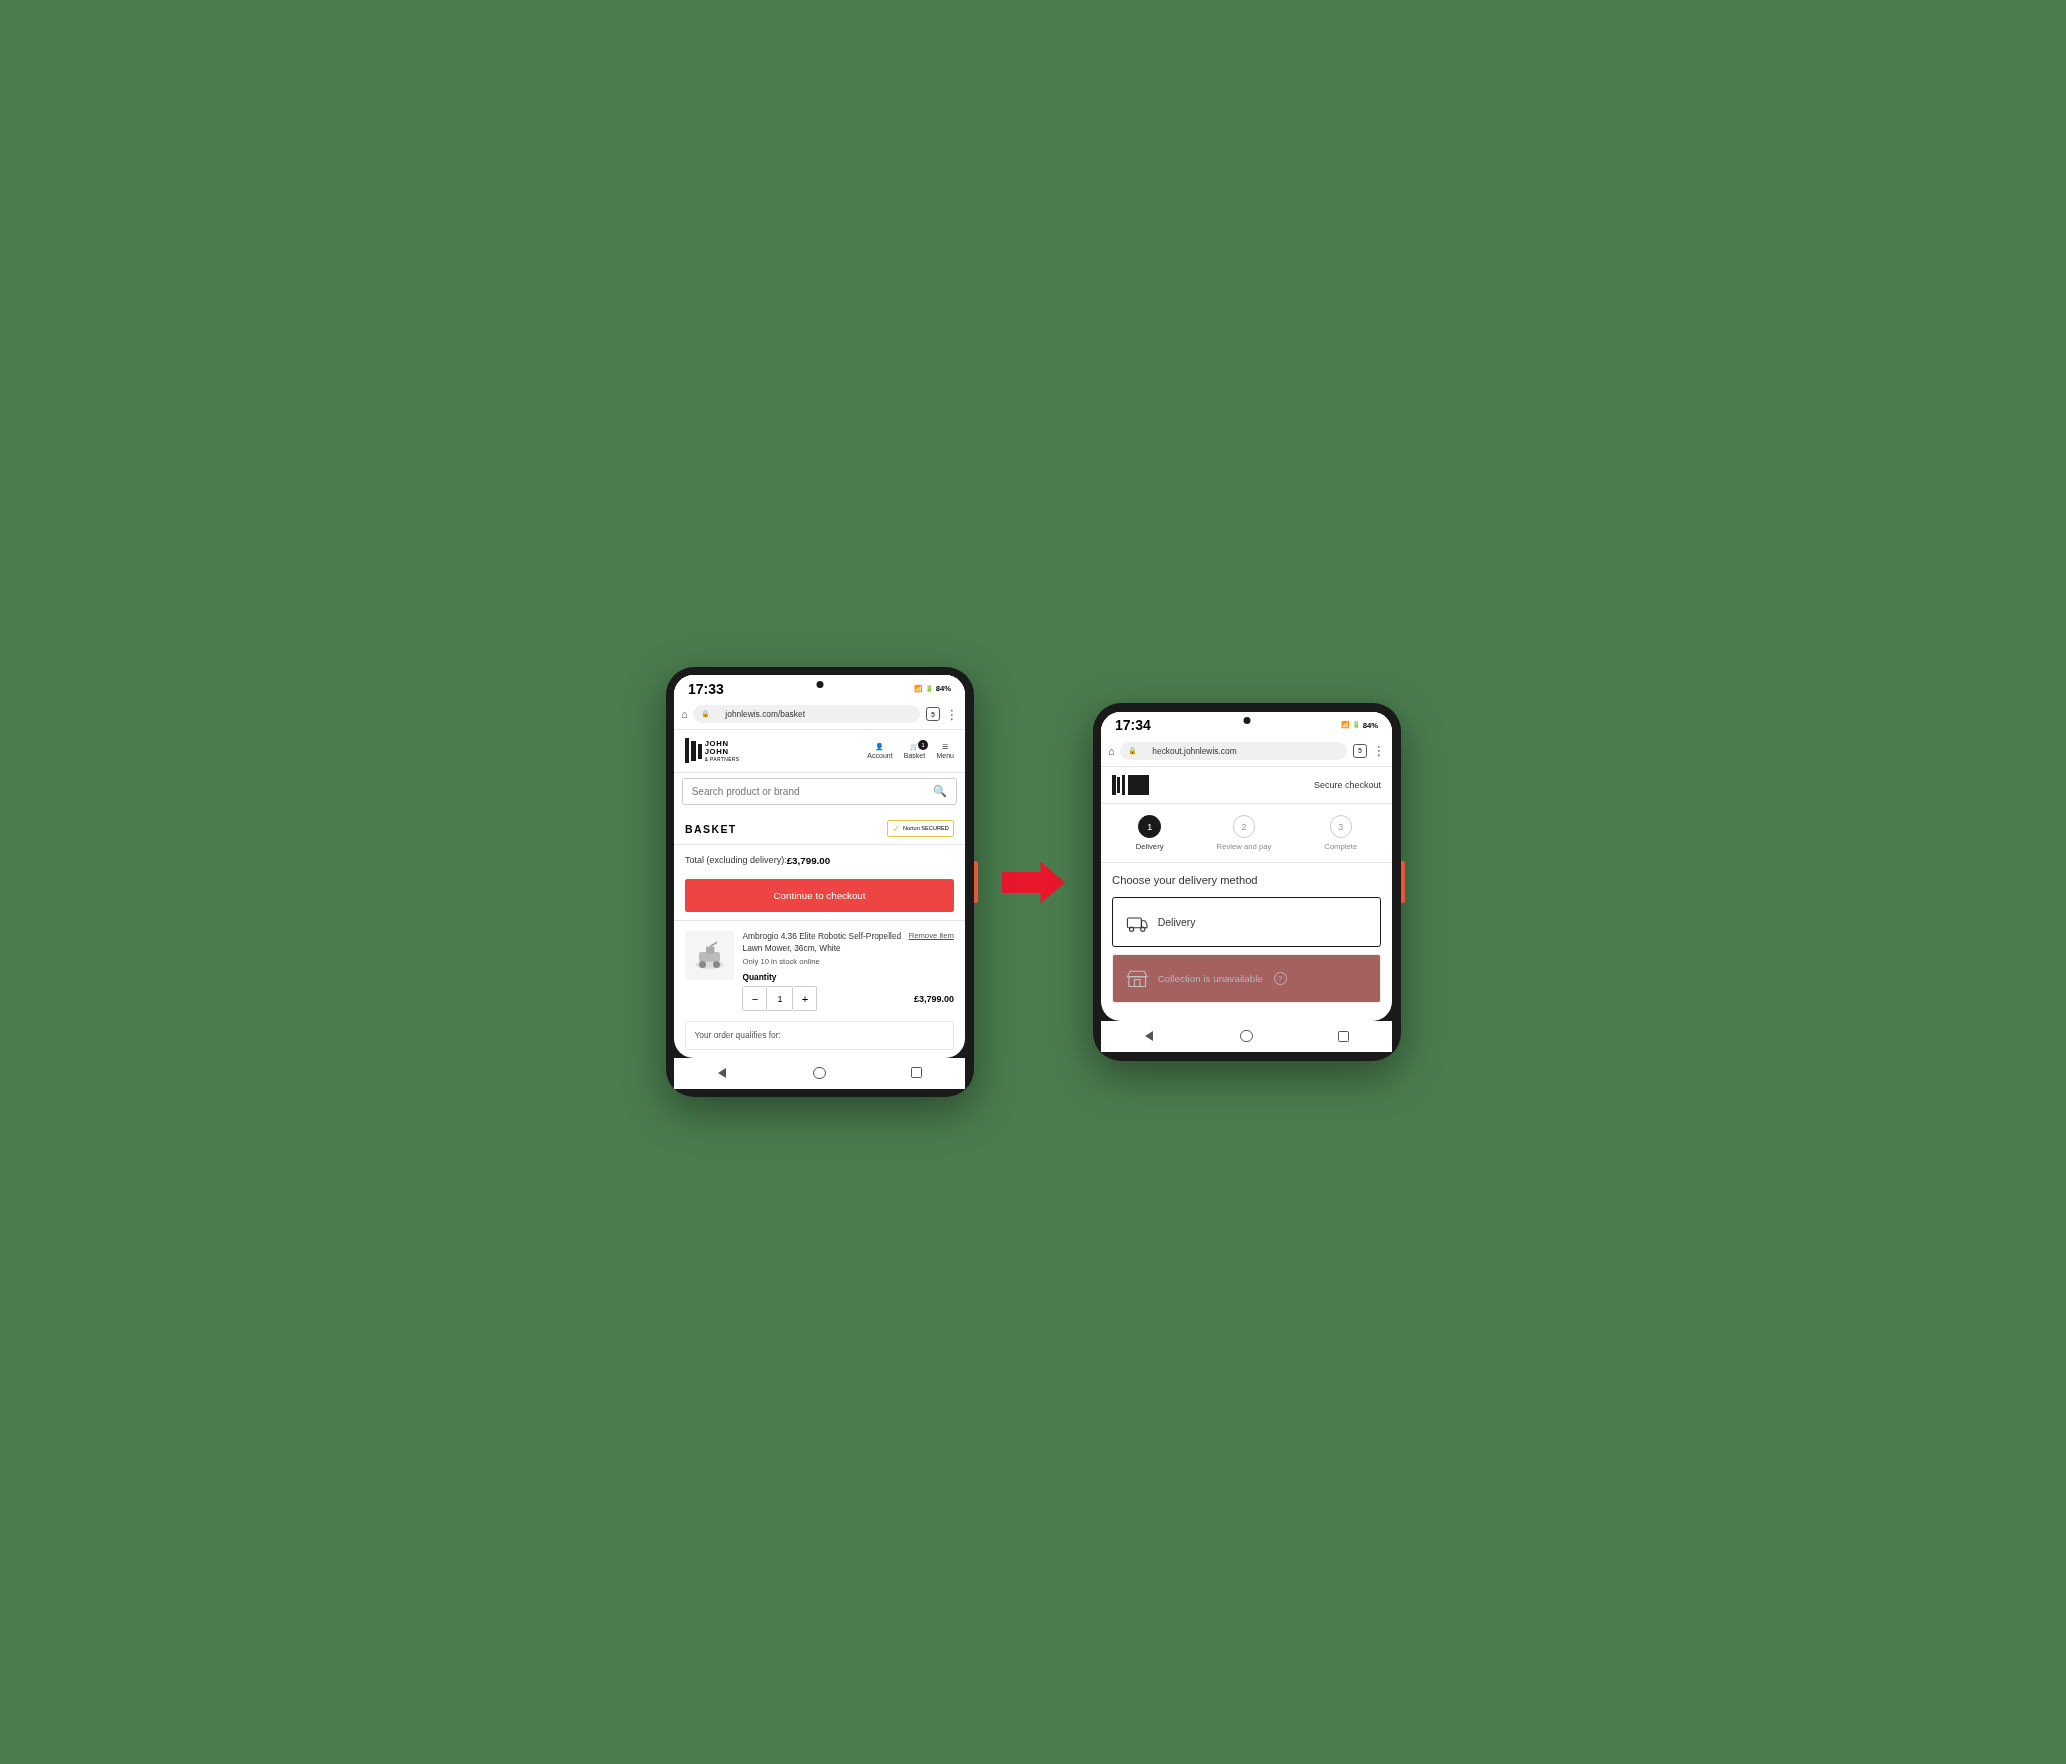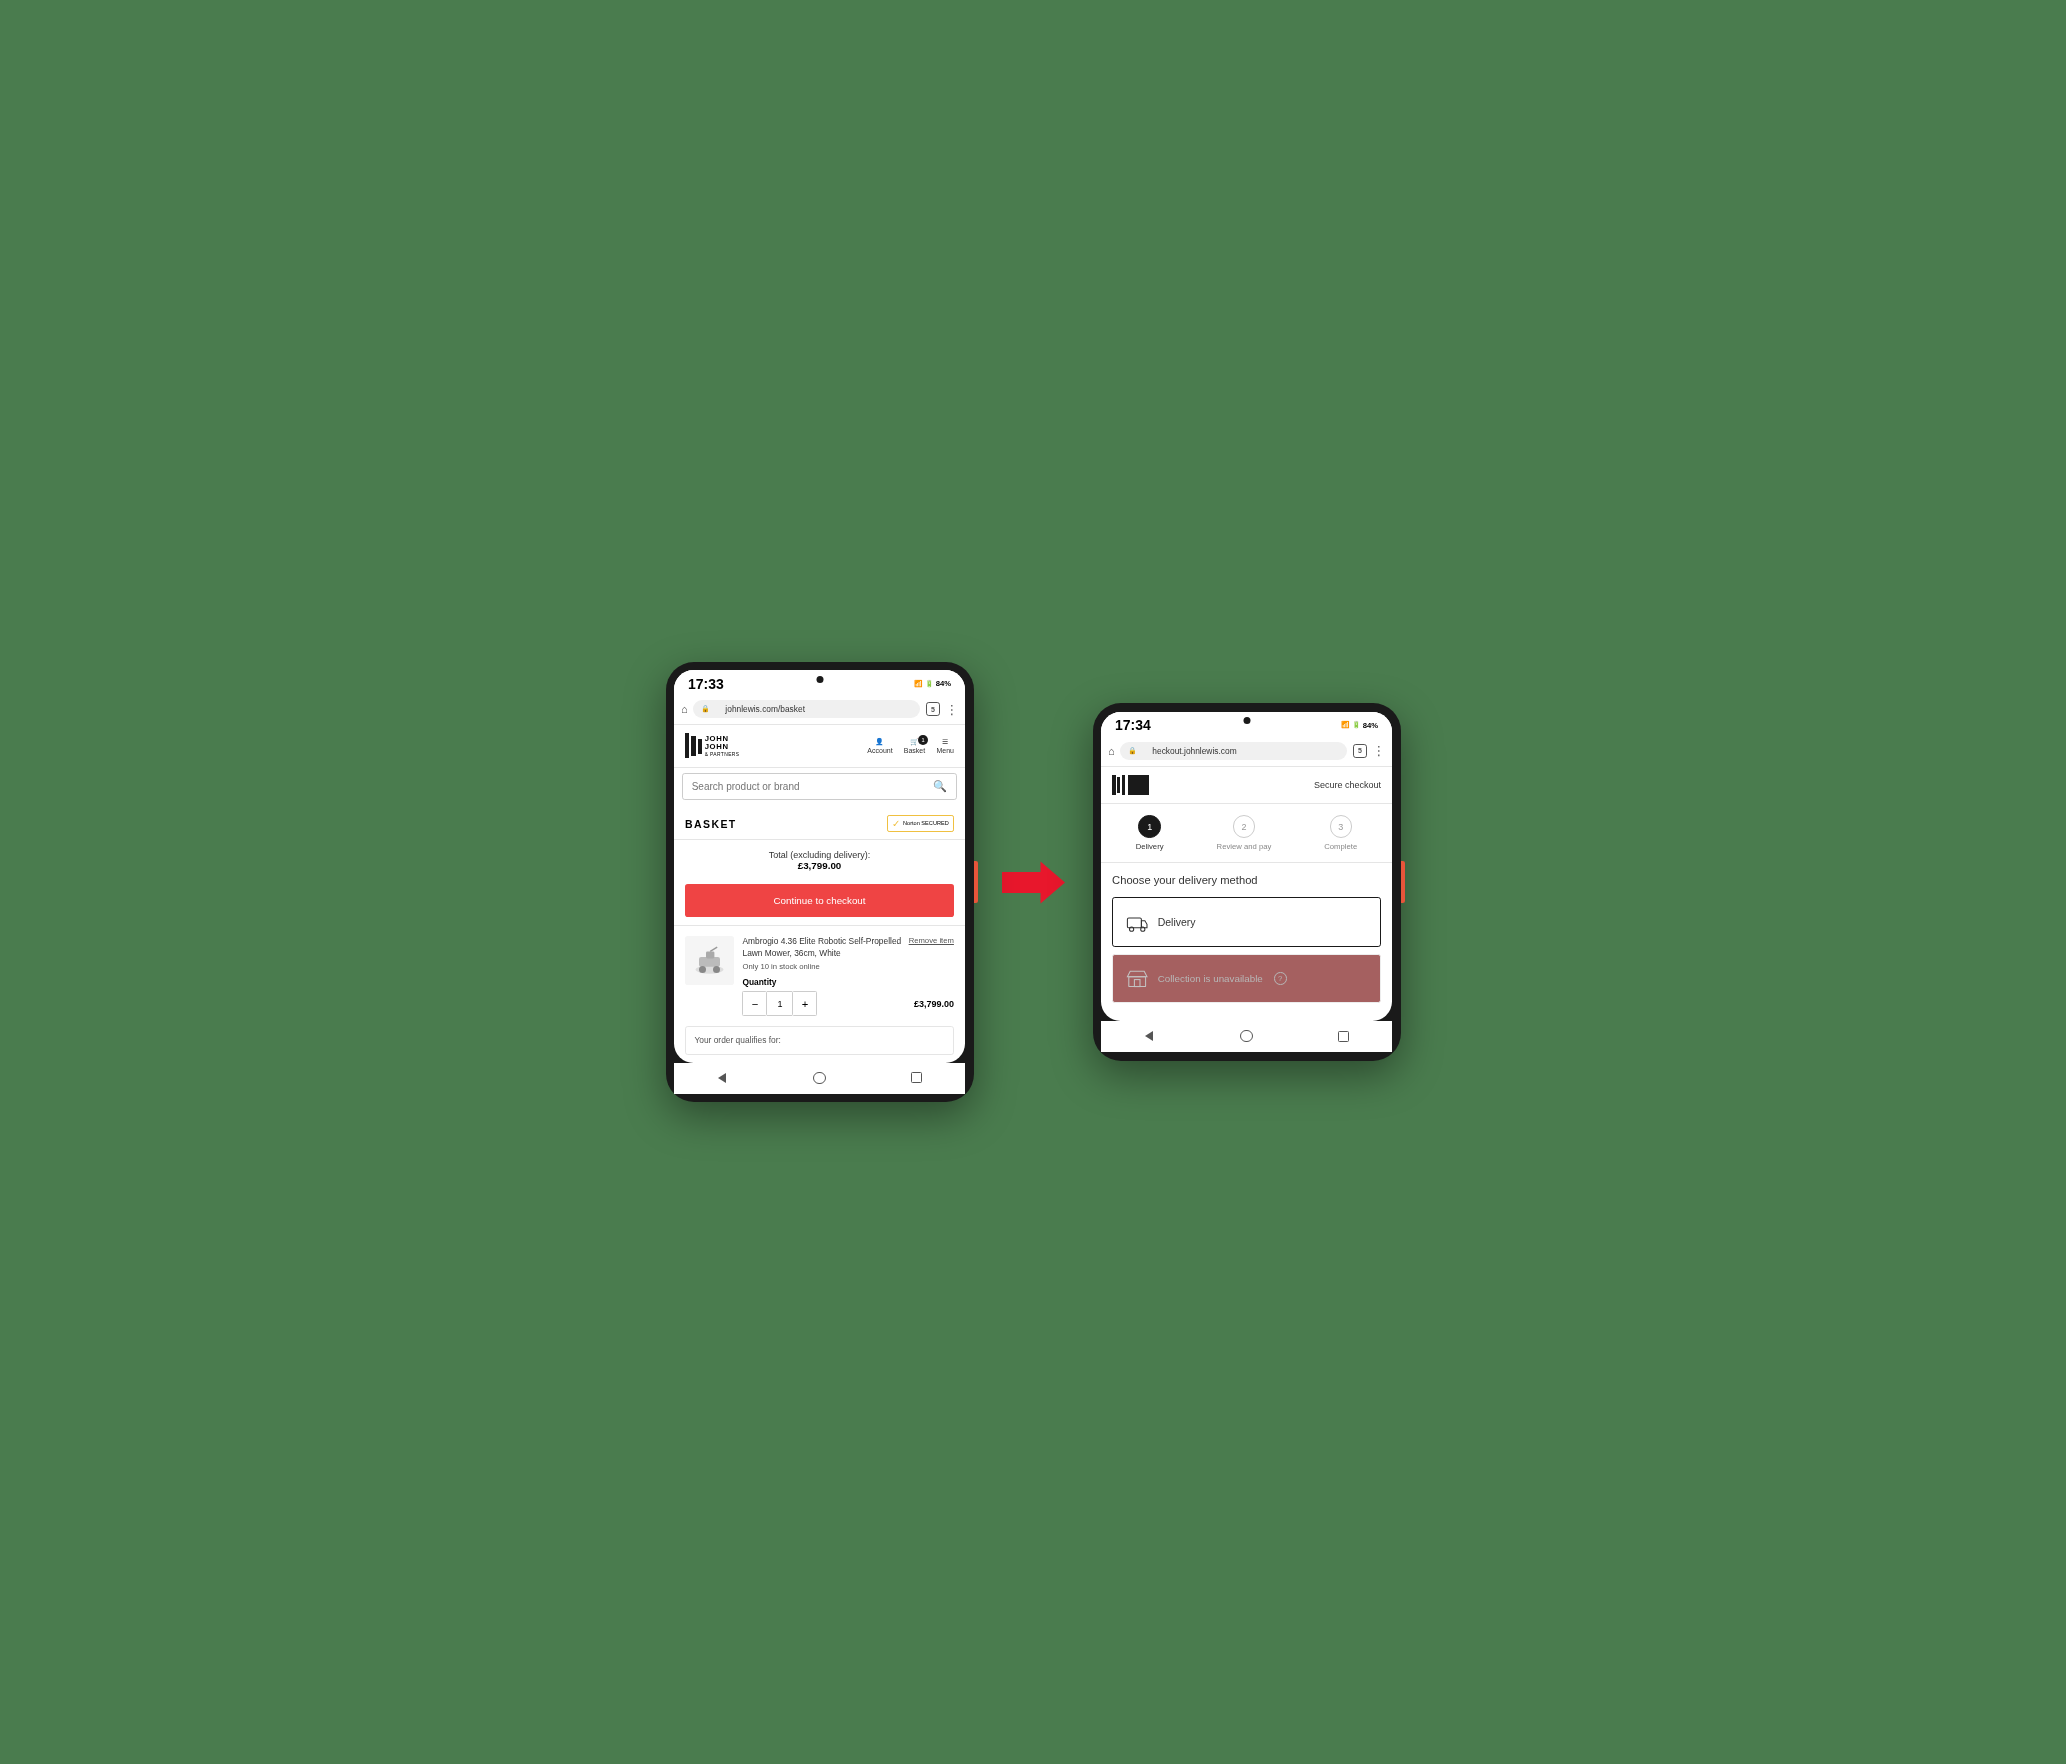--- a/index.html
+++ b/index.html
@@ -225,21 +225,20 @@
     }
     .norton-check {
       color: #f0c040;
       font-size: 9.8px;
     }
     .total-row {
       display: flex;
       justify-content: flex-start;
       align-items: center;
       padding: 9.8px 11.2px;
-      flex-direction: column;
     }
     .total-label { font-size: 9px; color: #333; }
     .total-price { font-size: 9.8px; font-weight: 600; }
     .checkout-btn {
       margin: 2.8px 11.2px 8.4px;
       background: #ef4444;
       color: white;
       text-align: center;
       padding: 11.2px;
       border-radius: 2.8px;

